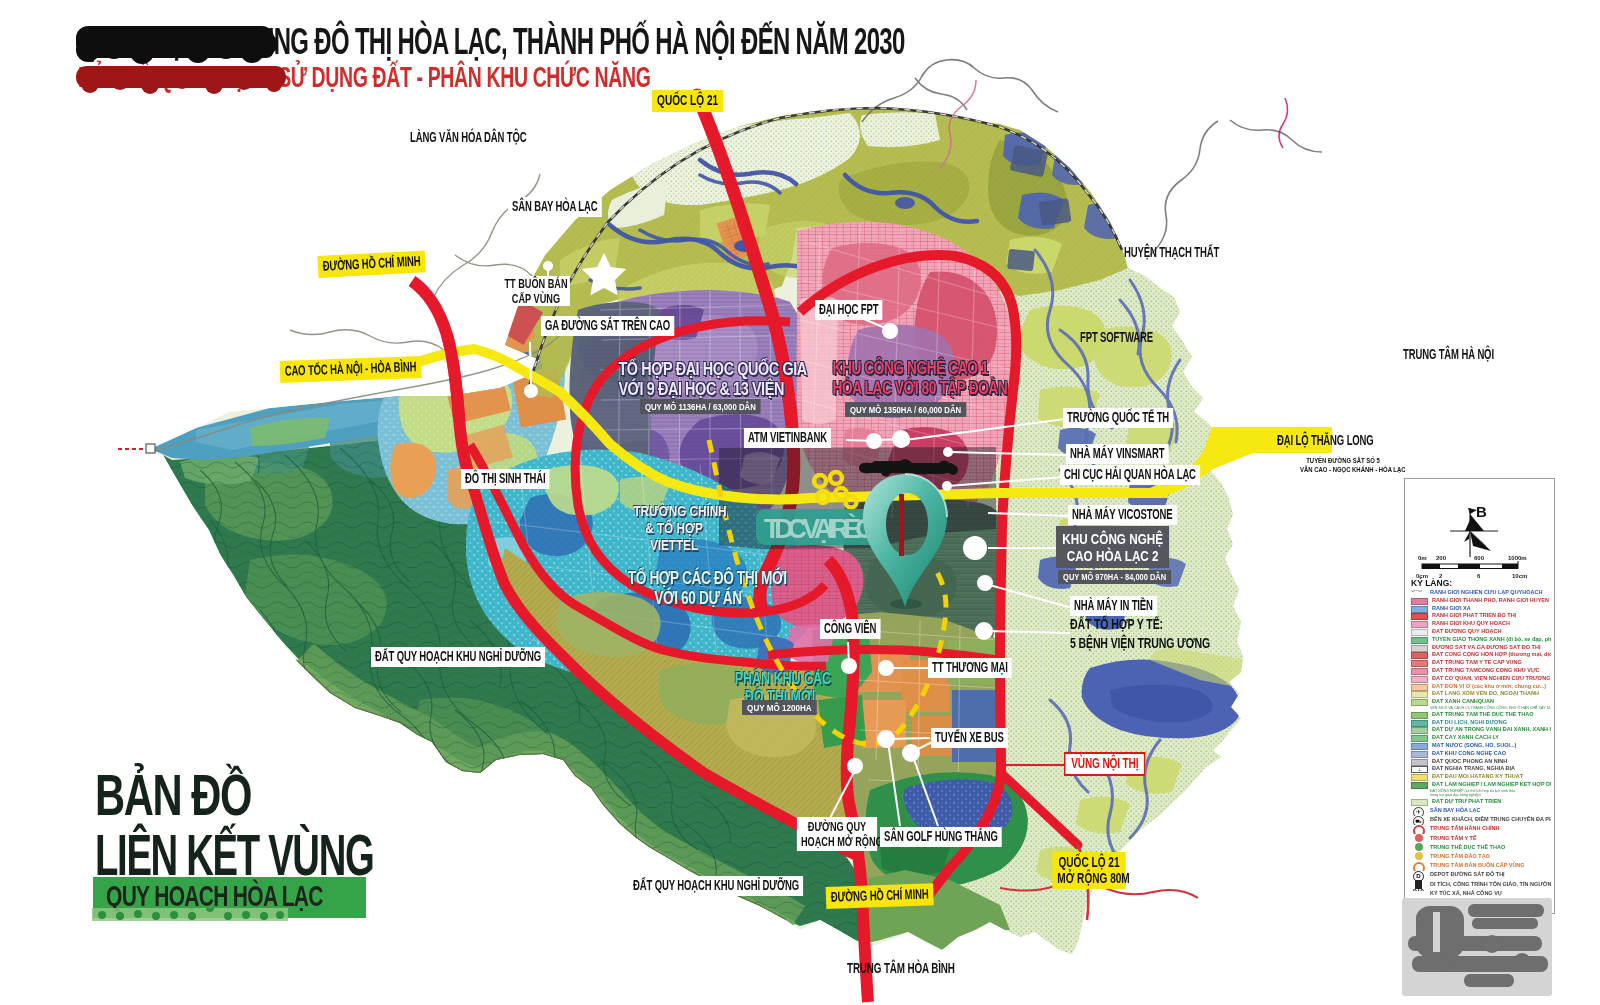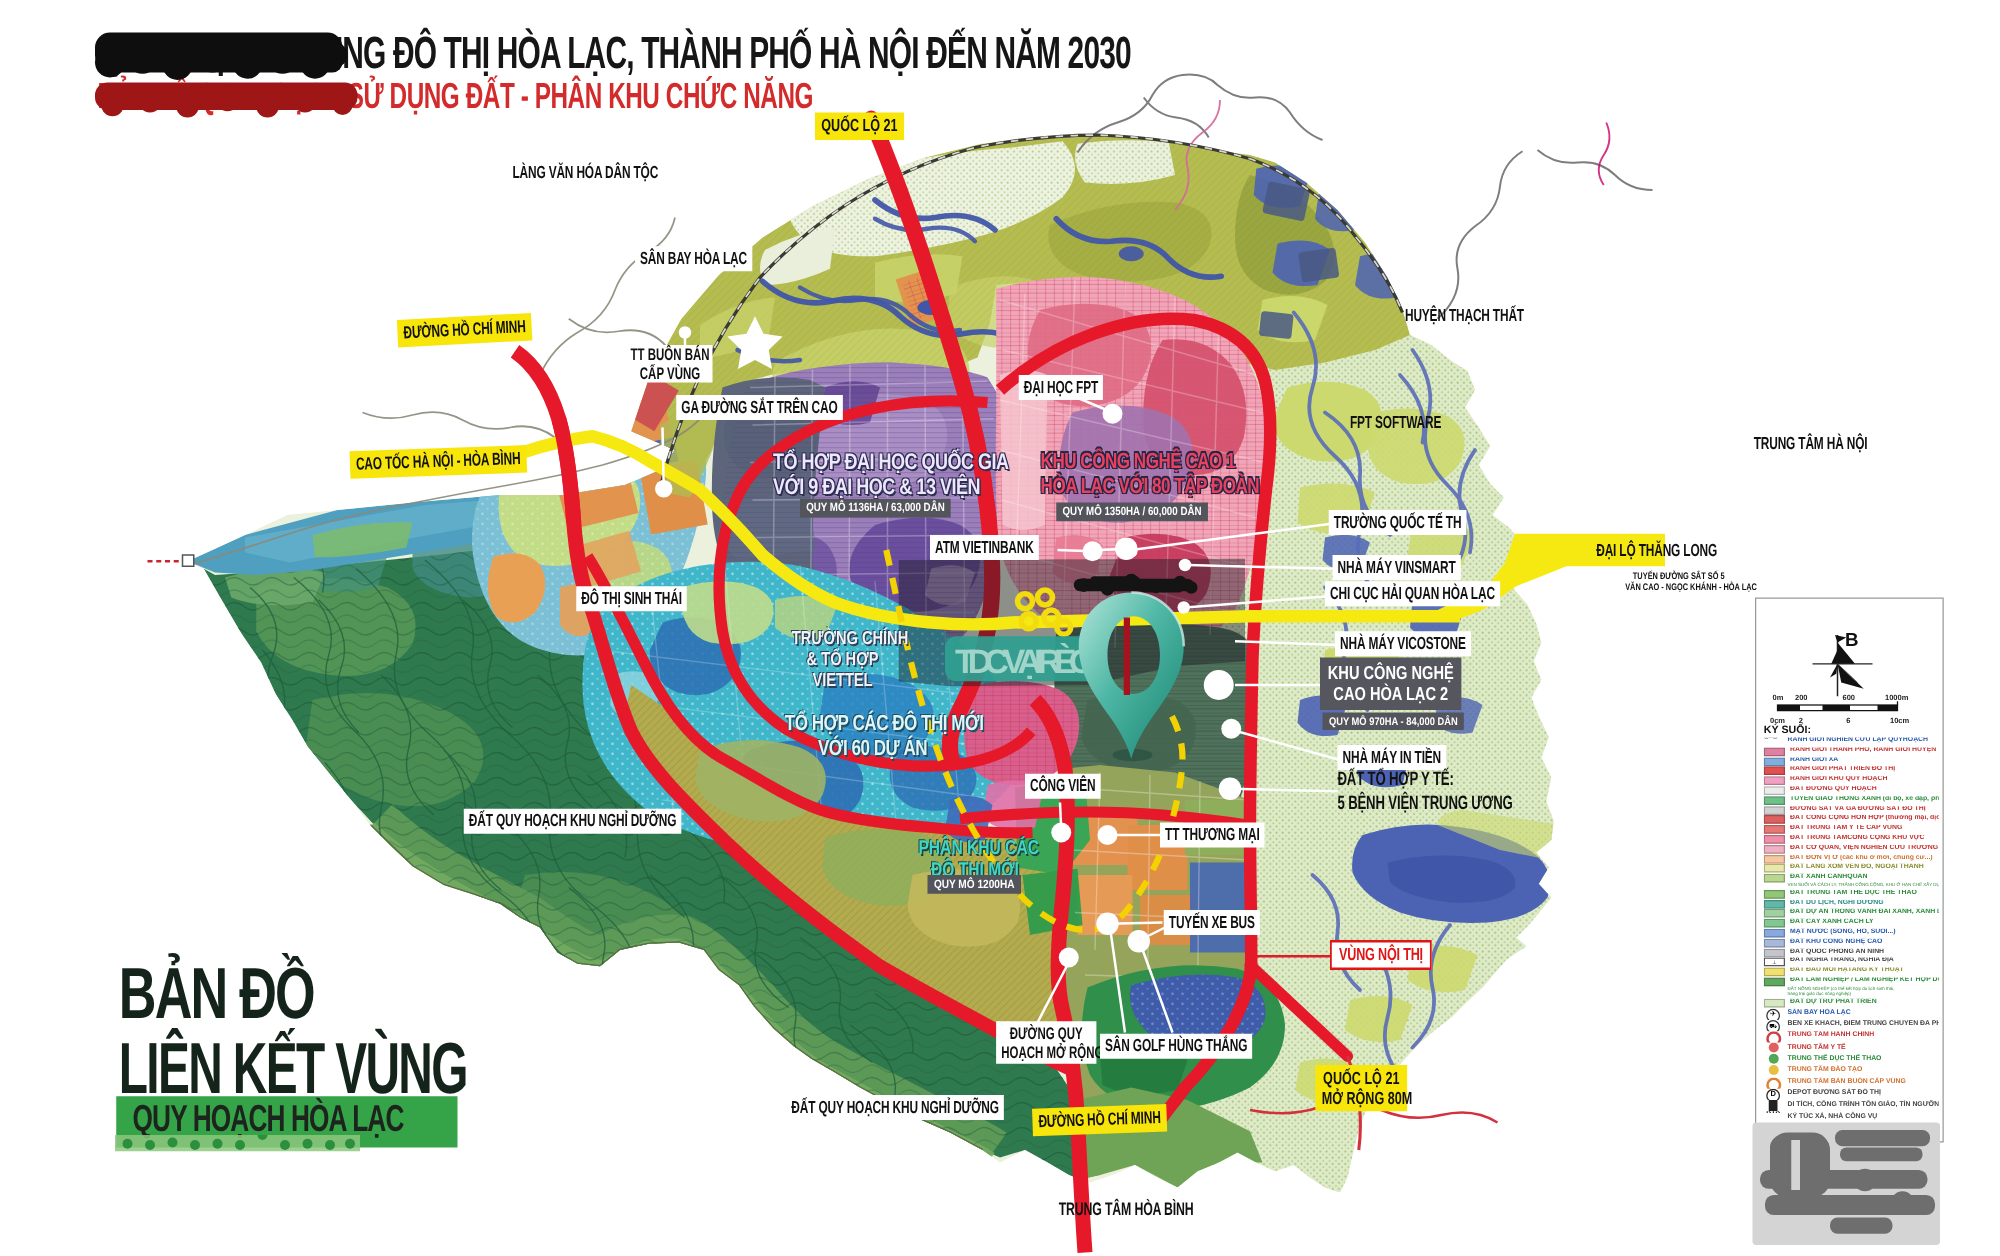--- a/index.html
+++ b/index.html
@@ -569,21 +569,21 @@
         <text x="67" y="25">6</text>
         <text x="102" y="25">10cm</text>
 </g>
 <rect x="12" y="11" width="96" height="4.5" fill="#fff" stroke="#111" stroke-width="1"></rect>
 <rect x="12" y="11" width="18" height="4.5" fill="#111"></rect>
 <rect x="48" y="11" width="22" height="4.5" fill="#111"></rect>
 <rect x="92" y="11" width="16" height="4.5" fill="#111"></rect>
 <path d="M108 8 L108 11" stroke="#111" stroke-width="1"></path>
 </svg>
 
-<div style="position:absolute;left:1411px;top:578px;font-size:8.5px;font-weight:bold;color:#111;font-family:'Liberation Sans',sans-serif;">KÝ SUỐI:</div>
+<div style="position:absolute;left:1411px;top:578px;font-size:8.5px;font-weight:bold;color:#111;font-family:'Liberation Sans',sans-serif;">KÝ LÀNG:</div>
 <div id="lgd" style="position:absolute;left:1411px;top:590px;width:140px;font-family:'Liberation Sans',sans-serif;">
       <div style="height:7.8px;white-space:nowrap;overflow:hidden;font-size:0;line-height:0;"><span style="vertical-align:top;"><span style="display:inline-block;width:15px;font-size:5px;color:#333;">⊙–⊙</span></span><span style="display:inline-block;vertical-align:top;font-size:5.5px;line-height:5.5px;font-weight:bold;color:#2a58aa;margin-left:4px;letter-spacing:0;">RANH GIỚI NGHIÊN CỨU LẬP QUYHOẠCH</span></div>
       <div style="height:7.8px;white-space:nowrap;overflow:hidden;font-size:0;line-height:0;"><span style="vertical-align:top;"><span style="display:inline-block;width:15px;height:5px;background:#e080a0;border:0.5px solid rgba(0,0,0,0.25);"></span></span><span style="display:inline-block;vertical-align:top;font-size:5.5px;line-height:5.5px;font-weight:bold;color:#c23030;margin-left:4px;letter-spacing:0;">RANH GIỚI THÀNH PHỐ, RANH GIỚI HUYỆN</span></div>
       <div style="height:7.8px;white-space:nowrap;overflow:hidden;font-size:0;line-height:0;"><span style="vertical-align:top;"><span style="display:inline-block;width:15px;height:5px;background:#80aede;border:0.5px solid rgba(0,0,0,0.25);"></span></span><span style="display:inline-block;vertical-align:top;font-size:5.5px;line-height:5.5px;font-weight:bold;color:#2a58aa;margin-left:4px;letter-spacing:0;">RANH GIỚI XÃ</span></div>
       <div style="height:7.8px;white-space:nowrap;overflow:hidden;font-size:0;line-height:0;"><span style="vertical-align:top;"><span style="display:inline-block;width:15px;height:5px;background:#e05050;border:0.5px solid rgba(0,0,0,0.25);"></span></span><span style="display:inline-block;vertical-align:top;font-size:5.5px;line-height:5.5px;font-weight:bold;color:#c23030;margin-left:4px;letter-spacing:0;">RANH GIỚI PHÁT TRIỂN ĐÔ THỊ</span></div>
       <div style="height:7.8px;white-space:nowrap;overflow:hidden;font-size:0;line-height:0;"><span style="vertical-align:top;"><span style="display:inline-block;width:15px;height:5px;background:#f0a0c0;border:0.5px solid rgba(0,0,0,0.25);"></span></span><span style="display:inline-block;vertical-align:top;font-size:5.5px;line-height:5.5px;font-weight:bold;color:#c23030;margin-left:4px;letter-spacing:0;">RANH GIỚI KHU QUY HOẠCH</span></div>
       <div style="height:7.8px;white-space:nowrap;overflow:hidden;font-size:0;line-height:0;"><span style="vertical-align:top;"><span style="display:inline-block;width:15px;height:5px;background:#ececec;border:0.5px solid rgba(0,0,0,0.25);"></span></span><span style="display:inline-block;vertical-align:top;font-size:5.5px;line-height:5.5px;font-weight:bold;color:#c23030;margin-left:4px;letter-spacing:0;">ĐẤT ĐƯỜNG QUY HOẠCH</span></div>
       <div style="height:7.8px;white-space:nowrap;overflow:hidden;font-size:0;line-height:0;"><span style="vertical-align:top;"><span style="display:inline-block;width:15px;height:5px;background:#6fc08a;border:0.5px solid rgba(0,0,0,0.25);"></span></span><span style="display:inline-block;vertical-align:top;font-size:5.5px;line-height:5.5px;font-weight:bold;color:#2a8a3a;margin-left:4px;letter-spacing:0;">TUYẾN GIAO THÔNG XANH (đi bộ, xe đạp, phương tiện sạch)</span></div>
       <div style="height:7.8px;white-space:nowrap;overflow:hidden;font-size:0;line-height:0;"><span style="vertical-align:top;"><span style="display:inline-block;width:15px;height:5px;background:#d2d2d2;border:0.5px solid rgba(0,0,0,0.25);"></span></span><span style="display:inline-block;vertical-align:top;font-size:5.5px;line-height:5.5px;font-weight:bold;color:#c23030;margin-left:4px;letter-spacing:0;">ĐƯỜNG SẮT VÀ GA ĐƯỜNG SẮT ĐÔ THỊ</span></div>
       <div style="height:7.8px;white-space:nowrap;overflow:hidden;font-size:0;line-height:0;"><span style="vertical-align:top;"><span style="display:inline-block;width:15px;height:5px;background:#e06060;border:0.5px solid rgba(0,0,0,0.25);"></span></span><span style="display:inline-block;vertical-align:top;font-size:5.5px;line-height:5.5px;font-weight:bold;color:#c23030;margin-left:4px;letter-spacing:0;">ĐẤT CÔNG CỘNG HỖN HỢP (thương mại, dịch vụ, văn phòng...)</span></div>

